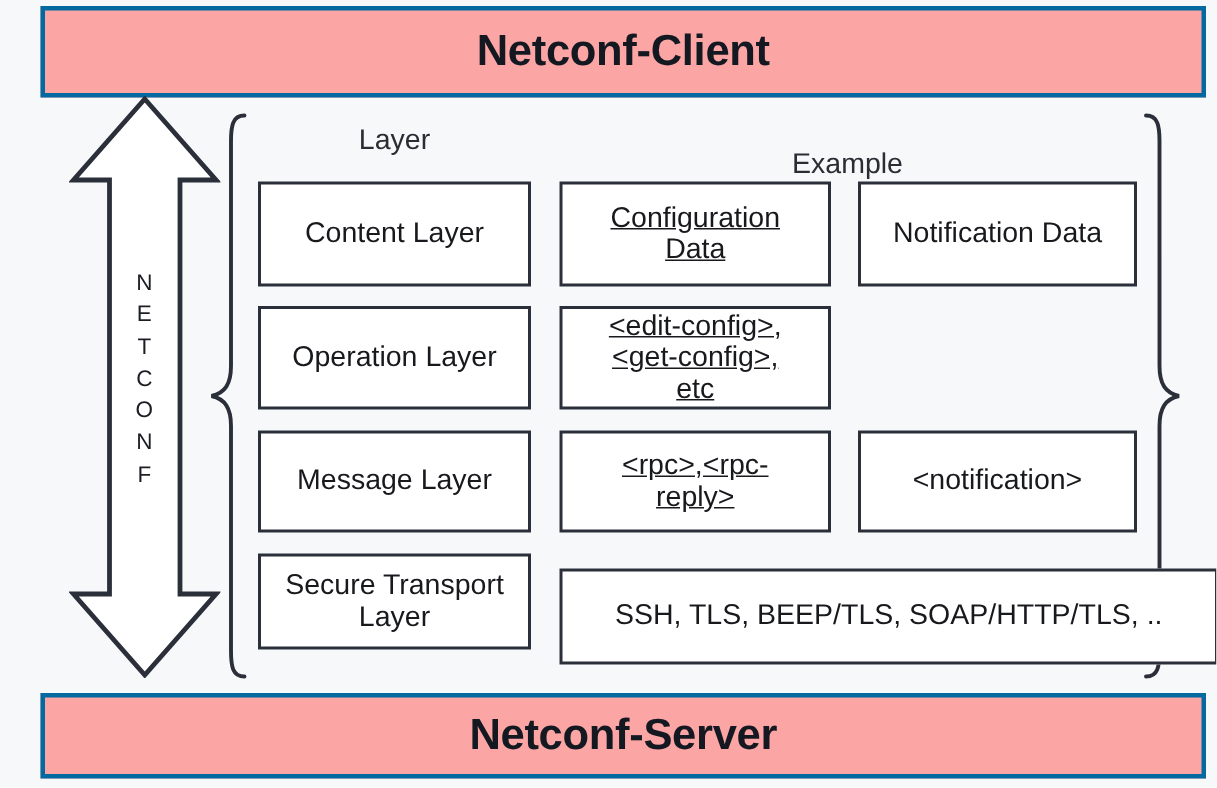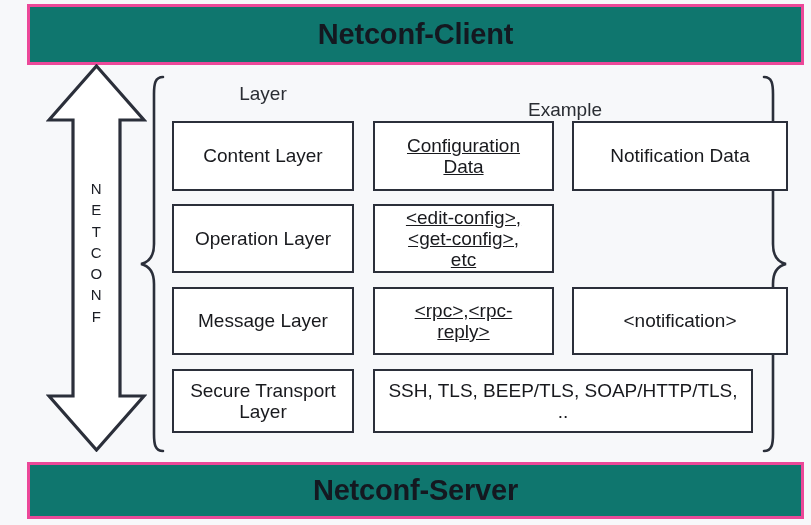--- a/index.html
+++ b/index.html
@@ -13,22 +13,22 @@
     height: 525px;
     background: #f7f8fa;
     font-family: "Liberation Sans", sans-serif;
     overflow: hidden;
   }
 
   
   .endpoint {
     position: absolute;
     box-sizing: border-box;
-    background: #0f766e;
-    border: 3px solid #ec4899;
+    background: #fca5a5;
+    border: 3px solid #0369a1;
     display: flex;
     align-items: center;
     justify-content: center;
     font-size: 29px;
     font-weight: bold;
     color: #141820;
     letter-spacing: -0.2px;
   }
   #client-box { left: 27px; top: 4px; width: 777px; height: 61px; }
   #server-box { left: 27px; top: 462px; width: 777px; height: 57px; }
@@ -46,22 +46,22 @@
     font-size: 19px;
     color: #18191d;
     line-height: 1.12;
     padding: 2px 6px;
   }
   .cell span { display: block; white-space: pre-line; }
 
   
   .col-layer   { left: 172px; width: 182px; }
   .col-ex1     { left: 373px; width: 181px; text-decoration: underline; }
-  .col-ex2     { left: 572px; width: 216px; }
-  .col-ex-wide { left: 373px; width: 380px; }
+  .col-ex2     { left: 572px; width: 186px; }
+  .col-ex-wide { left: 373px; width: 439px; margin-top: 10px; }
 
   
   .row-content { top: 121px; height: 70px; }
   .row-op      { top: 204px; height: 69px; }
   .row-msg     { top: 287px; height: 68px; }
   .row-trans   { top: 369px; height: 64px; }
 
   
   .col-header {
     position: absolute;

